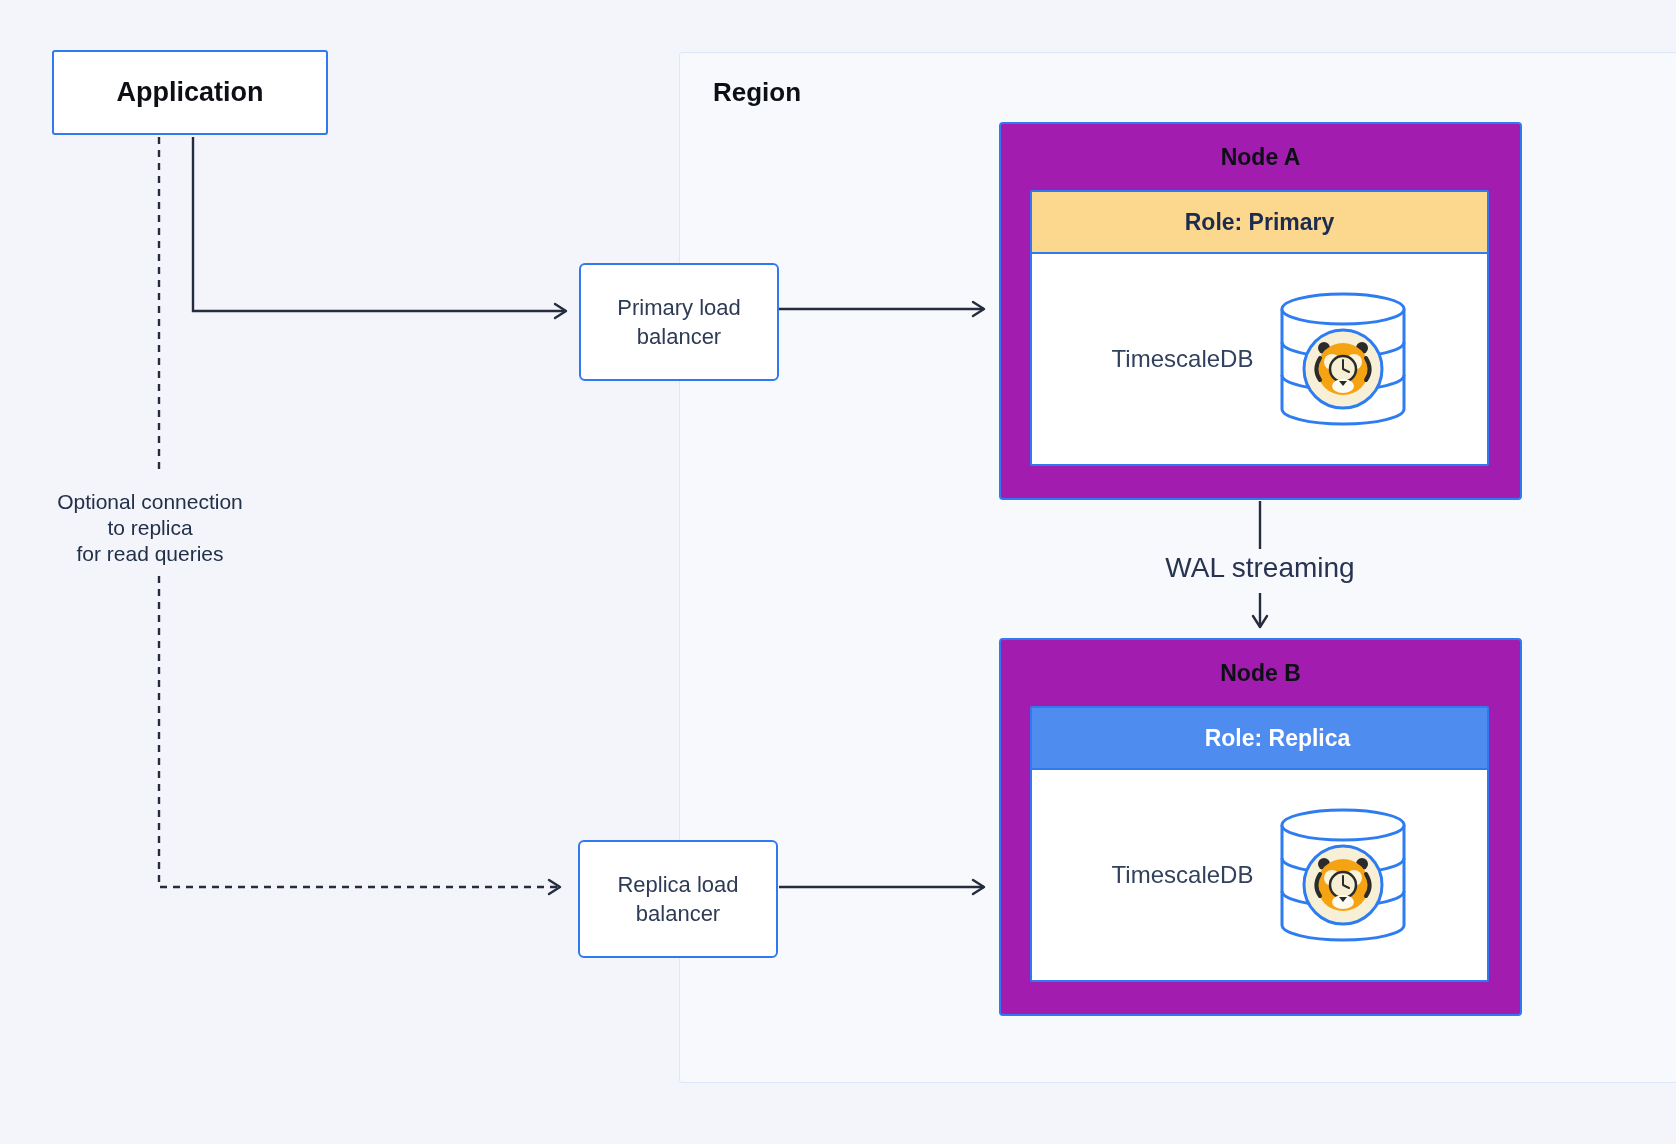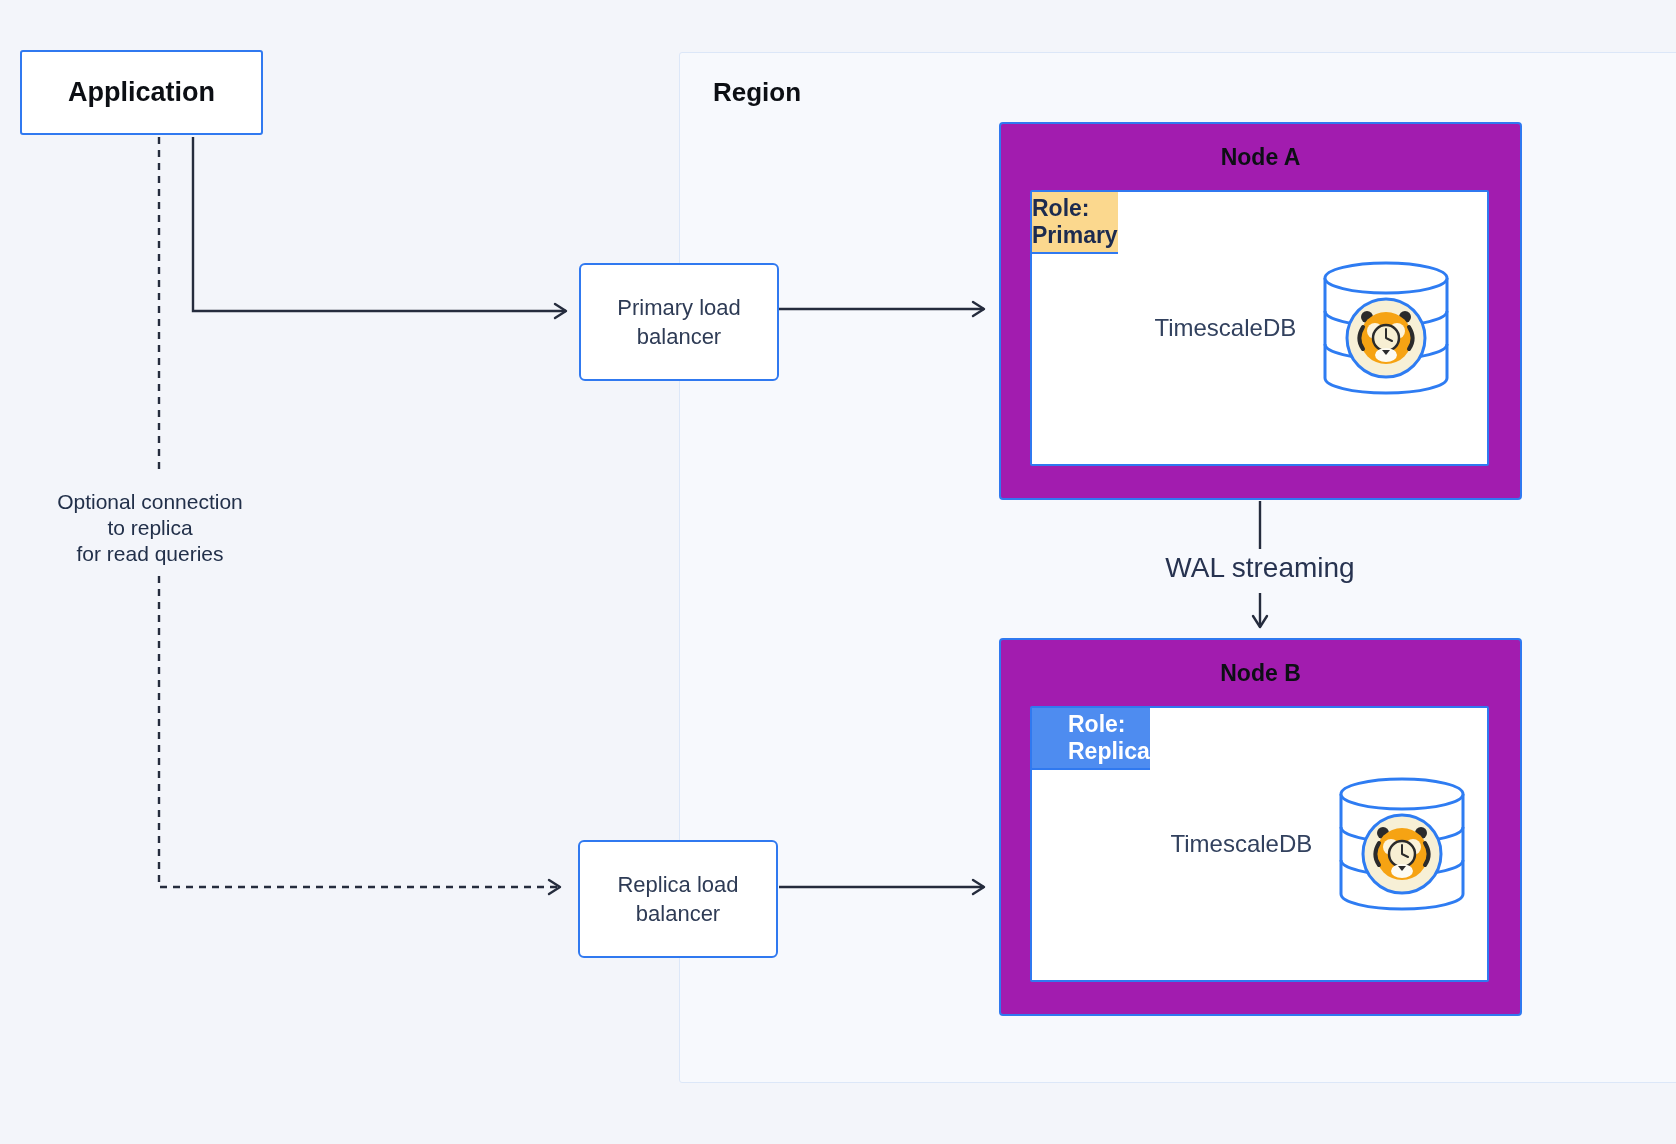--- a/index.html
+++ b/index.html
@@ -27,21 +27,21 @@
     position:absolute;left:33px;top:24px;
     font-size:26px;font-weight:bold;color:#0C0F14;
   }
   
   svg.connectors{
     position:absolute;left:0;top:0;z-index:2;
     pointer-events:none;
   }
   
   .app-box{
-    position:absolute;left:20px;top:50px;width:243px;height:85px;
+    position:absolute;left:52px;top:50px;width:276px;height:85px;
     background:#FFFFFF;
     border:2.5px solid #3079F0;border-radius:3px;
     box-sizing:border-box;
     display:flex;align-items:center;justify-content:center;
     z-index:3;
   }
   .app-box .label{font-size:27px;font-weight:bold;color:#0C0F14;}
   .lb-box{
     position:absolute;width:200px;height:118px;
     background:#FFFFFF;
@@ -66,21 +66,21 @@
   .node-a{top:122px;}
   .node-b{top:638px;}
   .node-title{
     margin-top:19px;text-align:center;
     font-size:23px;font-weight:bold;color:#0C0F14;line-height:28px;
   }
   .node-inner{
     position:absolute;left:29px;right:31px;top:66px;bottom:32px;
     border:2px solid #3079F0;border-radius:2px;
     box-sizing:border-box;
-    display:flex;flex-direction:row;
+    display:flex;flex-direction:column;
     background:#FFFFFF;
   }
   .role-header{
     height:62px;flex:0 0 62px;
     border-bottom:2px solid #3079F0;
     display:flex;align-items:center;justify-content:center;
     font-size:23px;font-weight:bold;
     box-sizing:border-box;
   }
   .role-primary{background:#FBD88E;color:#1C2B4F;}

